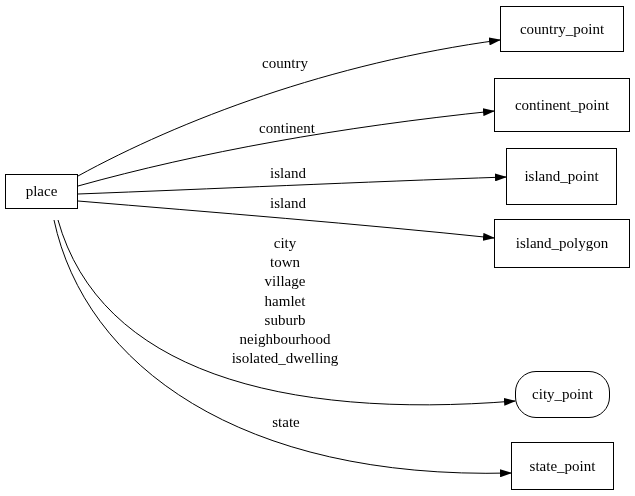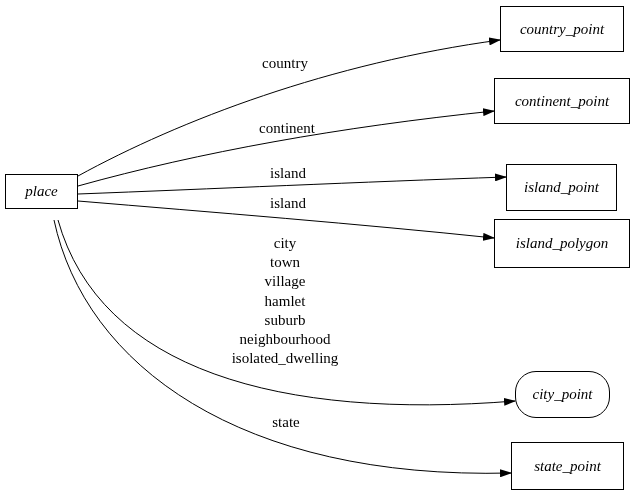--- a/index.html
+++ b/index.html
@@ -32,21 +32,20 @@
     position: absolute;
     box-sizing: border-box;
     border: 1.5px solid #000000;
     background: #ffffff;
     display: flex;
     align-items: center;
     justify-content: center;
     font-size: 15px;
     color: #000000;
     white-space: nowrap;
-    font-style: italic;
   }
 </style>
 </head>
 <body>
 
 <div id="diagram-canvas" style="background: rgb(255, 255, 255);">
   <svg id="edge-svg" width="635" height="496" viewBox="0 0 635 496">
     <defs>
       <marker id="arrowhead" viewBox="0 0 12 8" refX="11" refY="4" markerWidth="12" markerHeight="8" markerUnits="userSpaceOnUse" orient="auto">
         <path id="arrowhead-shape" d="M0,0 L12,4 L0,8 z" fill="#000000"></path>
@@ -75,29 +74,29 @@
         <text x="286" y="427" text-anchor="middle" class="edge-label" fill="#000000">state</text>
       </g>
   </svg>
   <div id="nodes">
       <div class="node" style="left: 5px; top: 174px; width: 73px; height: 35px; border-color: rgb(0, 0, 0);">
         <span>place</span>
       </div>
       <div class="node" style="left: 500px; top: 6px; width: 124px; height: 46px; border-color: rgb(0, 0, 0);">
         <span>country_point</span>
       </div>
-      <div class="node" style="left: 494px; top: 78px; width: 136px; height: 46px; border-color: rgb(0, 0, 0);">
+      <div class="node" style="left: 494px; top: 78px; width: 136px; height: 54px; border-color: rgb(0, 0, 0);">
         <span>continent_point</span>
       </div>
-      <div class="node" style="left: 506px; top: 164px; width: 111px; height: 47px; border-color: rgb(0, 0, 0);">
+      <div class="node" style="left: 506px; top: 148px; width: 111px; height: 57px; border-color: rgb(0, 0, 0);">
         <span>island_point</span>
       </div>
       <div class="node" style="left: 494px; top: 219px; width: 136px; height: 49px; border-color: rgb(0, 0, 0); align-items: center;">
         <span>island_polygon</span>
       </div>
       <div class="node" style="left: 515px; top: 371px; width: 95px; height: 47px; border-color: rgb(0, 0, 0); border-radius: 21px;">
         <span>city_point</span>
       </div>
-      <div class="node" style="left: 511px; top: 442px; width: 113px; height: 48px; border-color: rgb(0, 0, 0); justify-content: center;">
+      <div class="node" style="left: 511px; top: 442px; width: 103px; height: 48px; border-color: rgb(0, 0, 0); justify-content: center;">
         <span>state_point</span>
       </div>
     </div>
 </div>
 
 </body></html>

